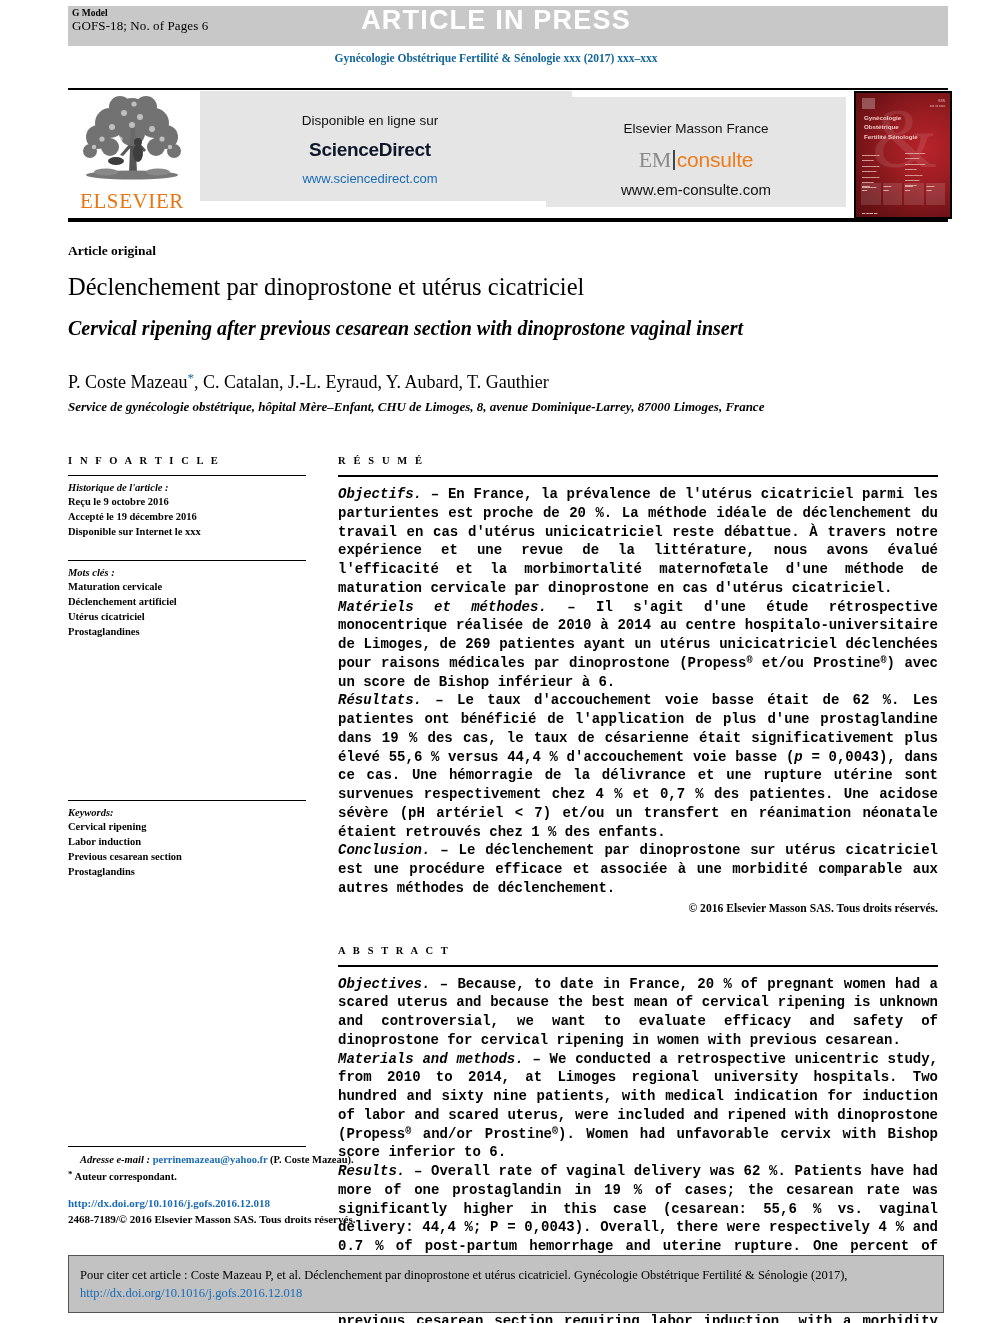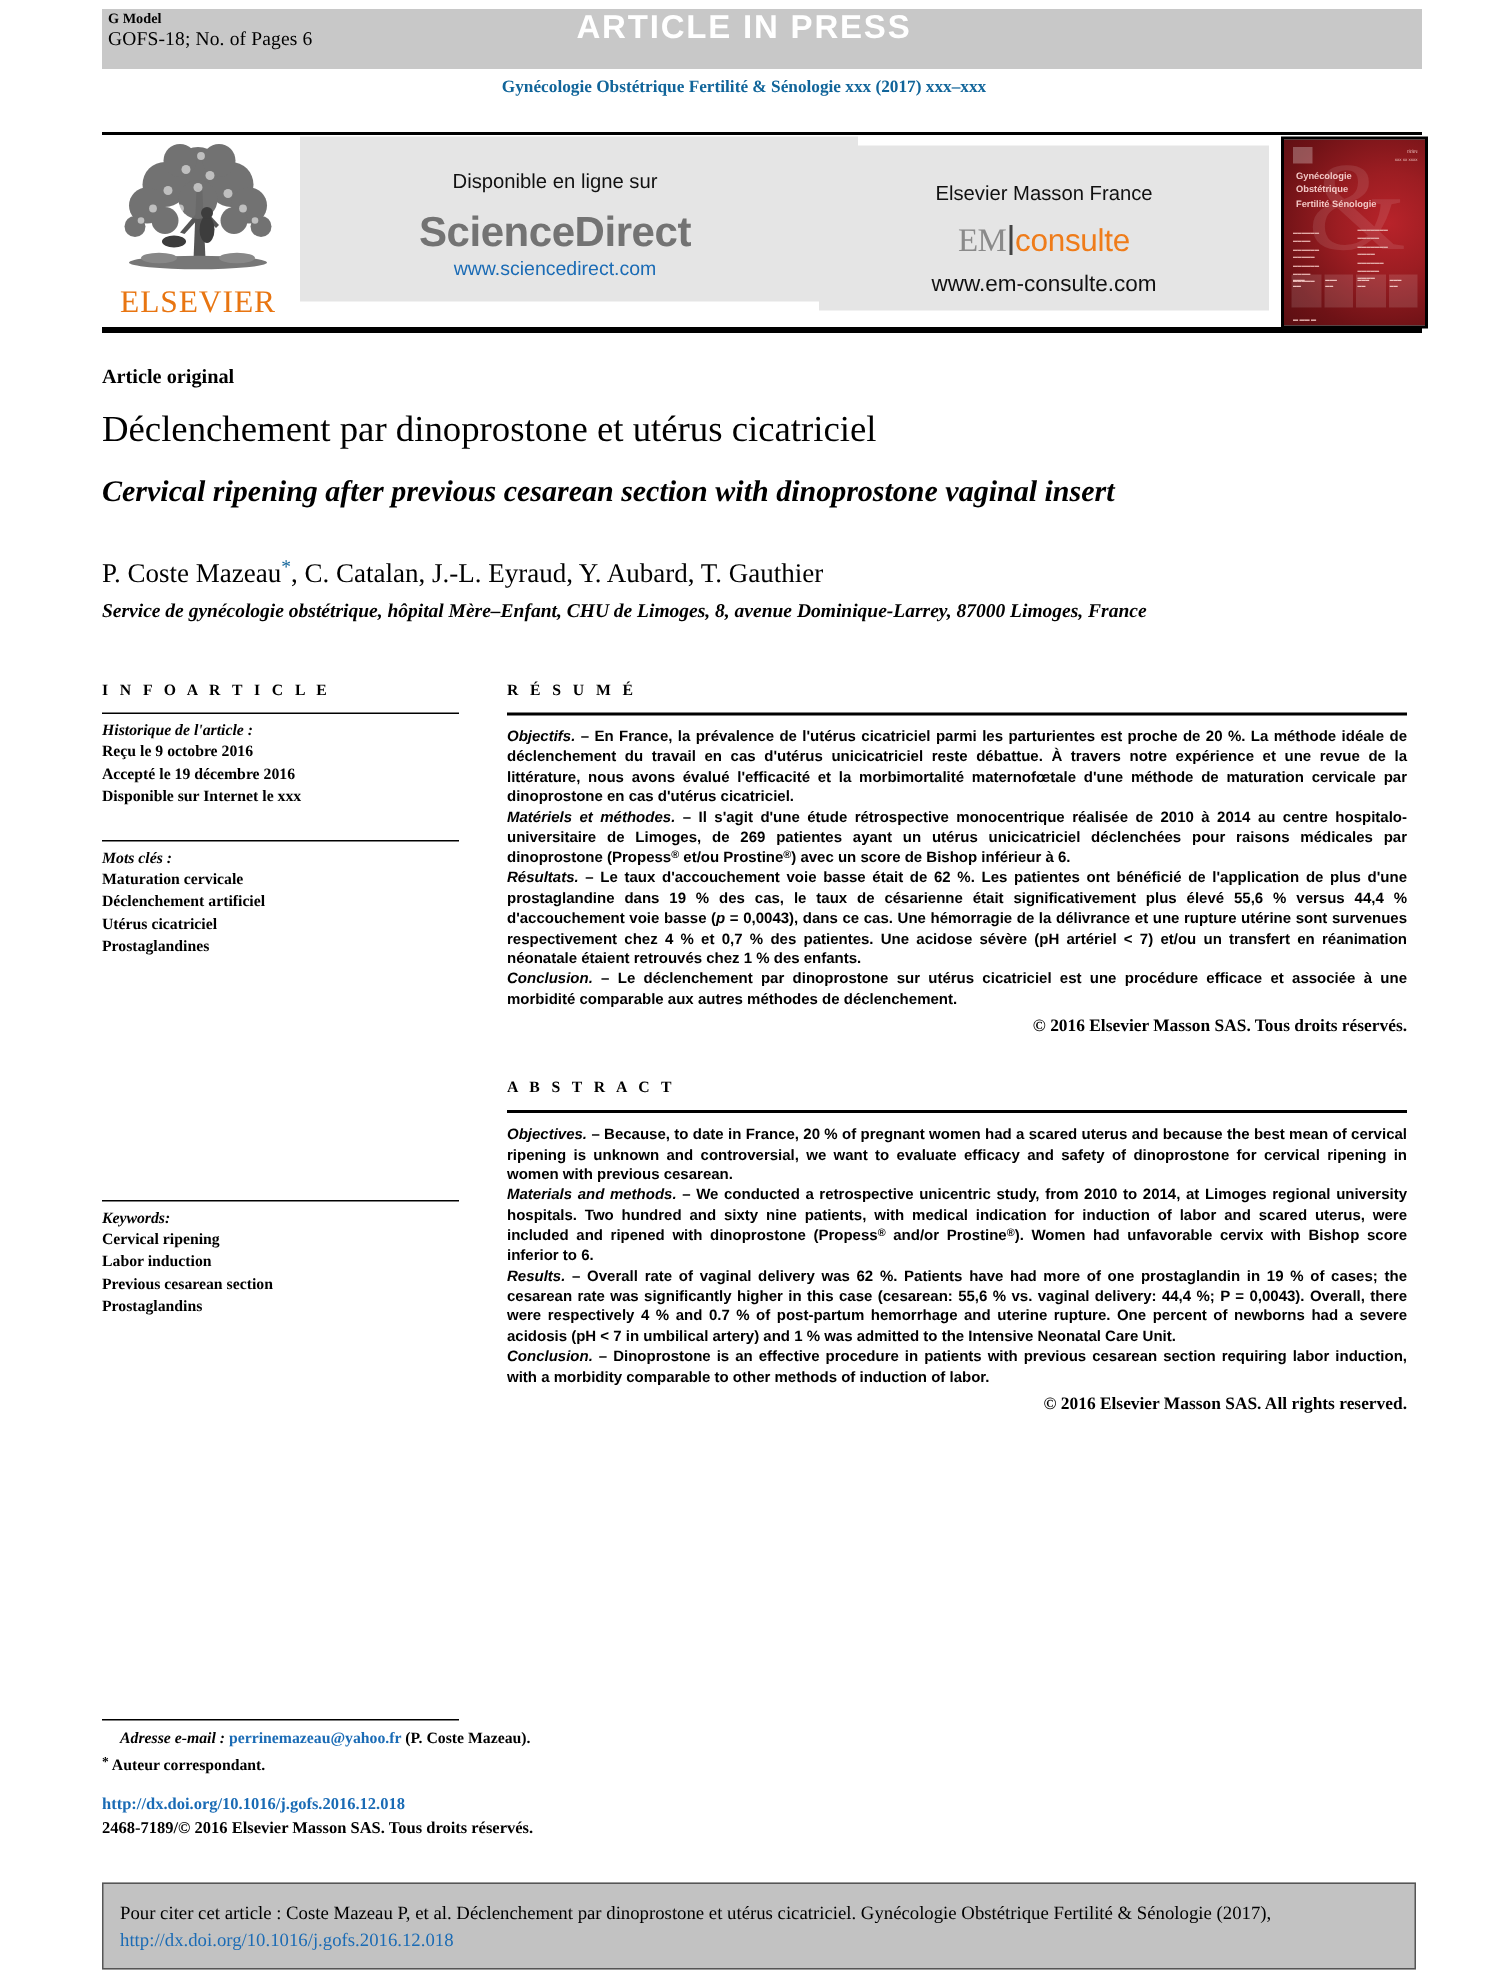--- a/index.html
+++ b/index.html
@@ -42,21 +42,21 @@
     font-size: 13px;
     font-weight: normal;
     letter-spacing: 0.1px;
   }
   .aip {
     position: absolute;
     left: 0; top: 5px;
     width: 992px;
     text-align: center;
     font-family: "Liberation Sans", sans-serif;
-    font-size: 22px;
+    font-size: 27px;
     font-weight: bold;
     letter-spacing: 1.2px;
     color: #ffffff;
   }
 
   
   .journal-line {
     position: absolute;
     left: 0; top: 52px;
     width: 992px;
@@ -112,23 +112,23 @@
     position: absolute; left: 0; top: 22px; width: 340px;
     text-align: center;
     font-family: "Liberation Sans", sans-serif;
     font-size: 13.5px;
     color: #111;
   }
   .sd-logo {
     position: absolute; left: 0; top: 48px; width: 340px;
     text-align: center;
     font-family: "Liberation Sans", sans-serif;
-    font-size: 28px;
-    font-weight: bold;
-    color: #737373;
+    font-size: 19px;
+    font-weight: bold;
+    color: #0f172a;
     letter-spacing: -0.3px;
   }
   .sd-url {
     position: absolute; left: 0; top: 80px; width: 340px;
     text-align: center;
     font-family: "Liberation Sans", sans-serif;
     font-size: 13px;
     color: #1a6bb5;
   }
   .em-box {
@@ -309,22 +309,22 @@
     font-family: "Liberation Serif", serif;
     margin-bottom: 1px;
   }
   .meta-line {
     font-size: 10.5px; font-weight: bold;
     font-family: "Liberation Serif", serif;
     line-height: 1.45;
   }
   .block-gap { height: 20px; }
   .abs-p {
-    font-size: 10px;
-    font-family: Liberation Sans, sans-serif;
+    font-size: 14px;
+    font-family: Liberation Mono, monospace;
     font-weight: bold;
     text-align: justify;
     line-height: 1.34;
     margin: 0;
   }
   .abs-p i { font-style: italic; }
   .copyright {
     font-size: 11.6px;
     font-family: "Liberation Serif", serif;
     font-weight: bold;

